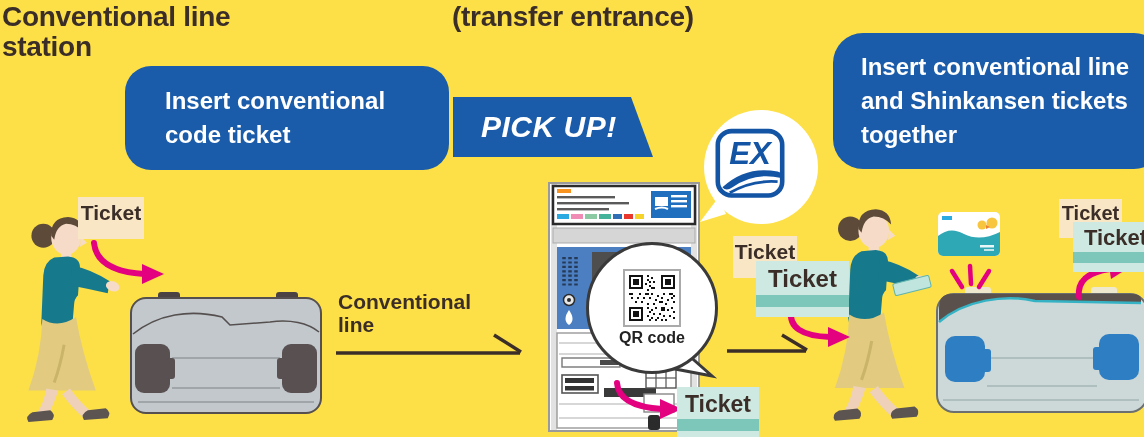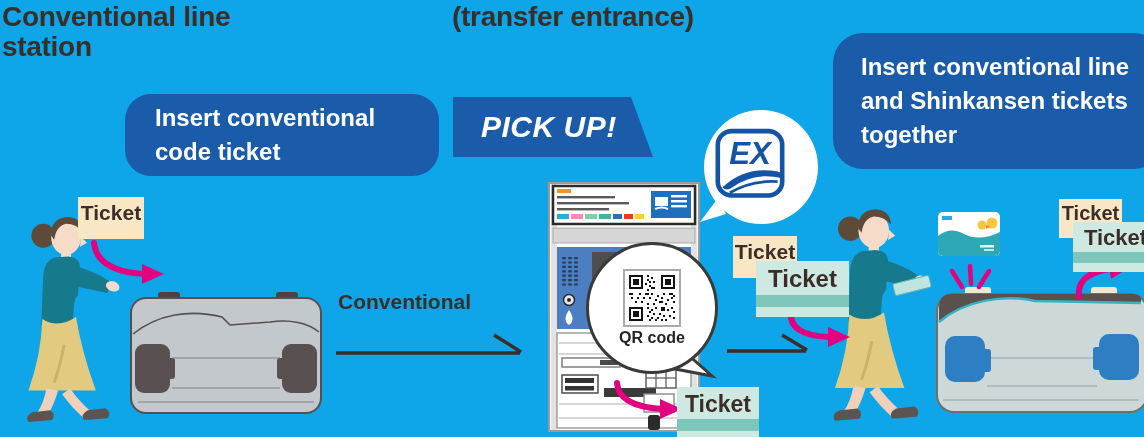--- a/index.html
+++ b/index.html
@@ -1,25 +1,25 @@
 <!DOCTYPE html>
 <html><head>
 <meta charset="utf-8">
 <style>
   html,body{margin:0;padding:0;background:#fff;}
-  .canvas{position:relative;width:1144px;height:437px;background:#0ea5e9;overflow:hidden;
+  .canvas{position:relative;width:1144px;height:437px;background:#fde047;overflow:hidden;
           font-family:"Liberation Sans",sans-serif;}
   .abs{position:absolute;}
   
   .heading{color:#3b2e28;font-size:28px;font-weight:700;line-height:1.06;letter-spacing:-.3px;z-index:1;}
   
   .bubble{background:#1b5caa;color:#fff;border-radius:26px;z-index:2;
           font-weight:600;display:flex;flex-direction:column;justify-content:center;}
   .bubble .ln{white-space:nowrap;}
-  .bubble1{left:125px;top:66px;width:284px;height:82px;padding-left:30px;font-size:24px;line-height:1.42;margin-top:28px;}
+  .bubble1{left:125px;top:66px;width:284px;height:104px;padding-left:40px;font-size:24px;line-height:1.42;}
   .bubble2{left:833px;top:33px;width:303px;height:136px;padding-left:28px;font-size:24px;line-height:1.42;border-radius:30px;}
   .pickup{left:453px;top:97px;width:200px;height:60px;background:#1b5caa;z-index:2;
           clip-path:polygon(0 0,89% 0,100% 100%,0 100%);display:flex;align-items:center;}
   .pickup span{color:#fff;font-size:30px;font-weight:800;font-style:italic;padding-left:28px;letter-spacing:.5px;}
   
   .tk{position:absolute;z-index:6;display:flex;justify-content:center;color:#3b2e28;font-weight:700;}
   .tk-cream{background:#f9e6c5;}
   .tk-mint{background:linear-gradient(to bottom,#cde9e1 0 60%,#7dc6ba 60% 82%,#cde9e1 82% 100%);}
   
   .convline{left:338px;top:290px;color:#3b2e28;font-size:21px;font-weight:700;line-height:1.1;z-index:1;}
@@ -63,20 +63,21 @@
     <span>PICK UP!</span>
   </div>
   <div class="abs bubble bubble2">
     <div class="ln">Insert conventional line</div>
     <div class="ln">and Shinkansen tickets</div>
     <div class="ln">together</div>
   </div>
 
   <div class="abs convline">
     <div>Conventional</div>
+    <div>line</div>
   </div>
 
   <svg class="abs person" style="left:12px;top:206px;" width="130" height="228" viewBox="0 0 130 230">
     <g id="woman-figure">
       <circle cx="31" cy="30" r="12" fill="#5d4a39"></circle>
       <ellipse cx="54" cy="32" rx="15" ry="17" fill="#f6dcc8"></ellipse>
       <path d="M39,30 Q38,12 56,11 Q70,12 71,26 Q64,18 54,18 Q44,20 42,34 Z" fill="#5d4a39"></path>
       <path d="M69,31 L75,37 L68,41 Z" fill="#f6dcc8"></path>
       <rect x="49" y="45" width="10" height="10" fill="#f6dcc8"></rect>
       <path d="M42,52 Q32,56 31,70 L29,118 Q29,126 40,126 L60,124 L62,100 Q62,94 66,90 L68,62 Q68,52 56,51 Z" fill="#17798c"></path>

